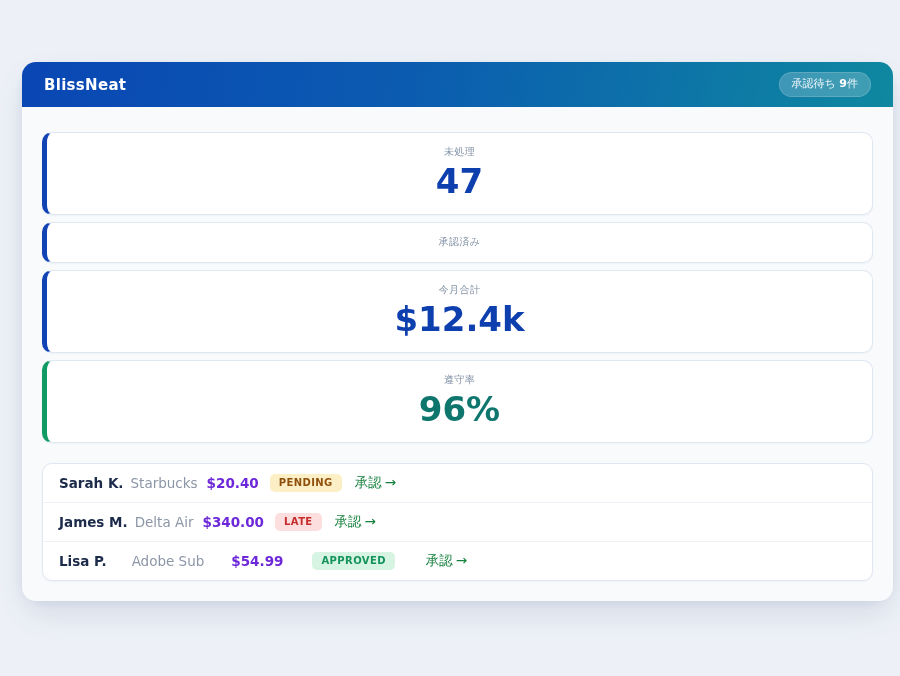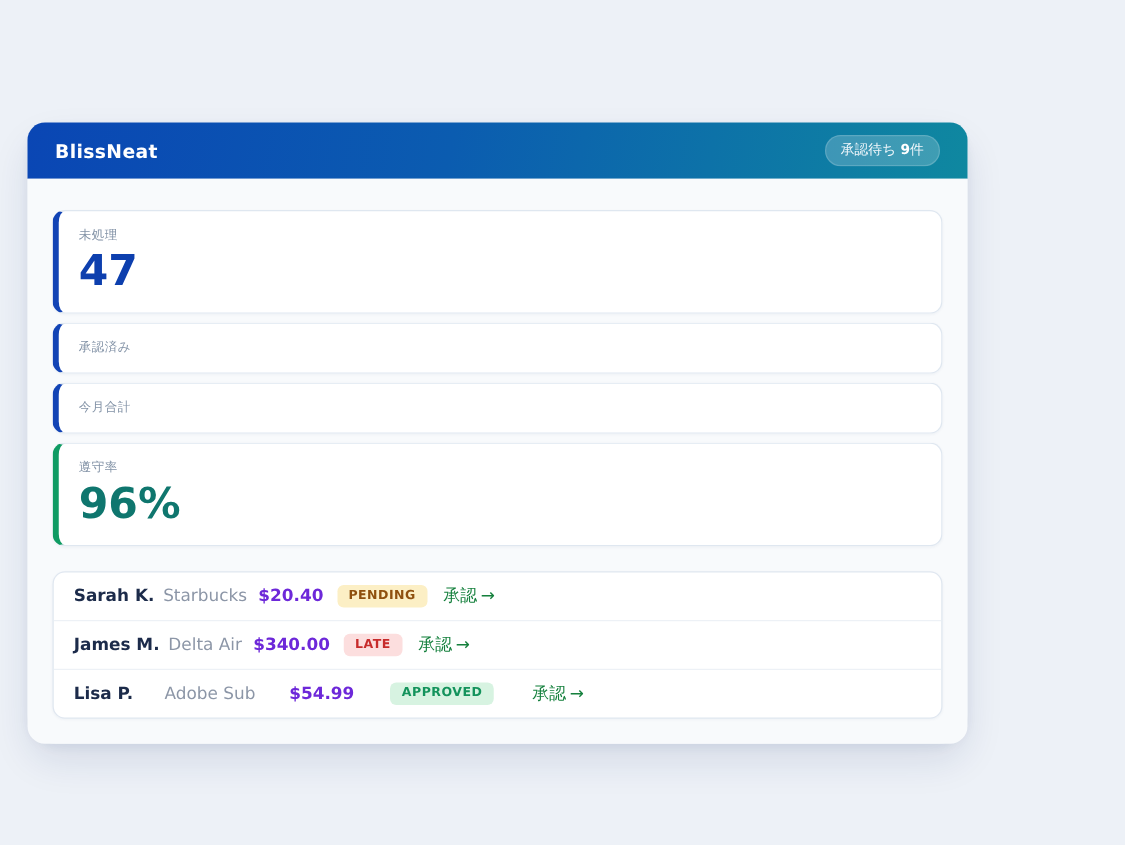--- a/index.html
+++ b/index.html
@@ -5,24 +5,23 @@
 <style>
   * { margin:0; padding:0; box-sizing:border-box; }
   html,body { width:900px; height:676px; }
   body {
     background:#edf1f7;
     font-family:"DejaVu Sans","Liberation Sans",sans-serif;
     position:relative;
     overflow:hidden;
   }
   .app-card {
-    position:absolute; left:22px; top:62px; width:752px;
+    position:absolute; left:22px; top:62px; width:871px;
     border-radius:23px;
     box-shadow:0 14px 30px rgba(23,43,99,.10), 0 3px 8px rgba(23,43,99,.06);
-    margin-top:36px;
   }
   
   .app-header {
     height:45px;
     background:linear-gradient(100deg,#0a46b4 0%,#0b5cb0 45%,#0f88a0 100%);
     border-radius:14px 14px 0 0;
     display:flex; align-items:center; justify-content:space-between;
     padding:0 22px;
   }
   .app-title { color:#ffffff; font-weight:bold; font-size:15px; letter-spacing:.3px; }
@@ -42,20 +41,21 @@
   }
   
   .stat-card {
     background:#ffffff;
     border:1px solid #dfe7f0;
     border-left-width:5px;
     border-radius:10px;
     padding:12px 16px 13px;
     margin-bottom:7px;
     box-shadow:0 1px 2px rgba(20,45,100,.04);
+    text-align:center;
   }
   .stat-card.accent-blue  { border-left-color:#1243b5; }
   .stat-card.accent-green { border-left-color:#0f9b63; }
   .stat-label { display:block; font-size:10px; color:#8292a6; letter-spacing:.4px; }
   .stat-value { display:block; font-size:34px; font-weight:bold; line-height:1.15; margin-top:3px; }
   .stat-card.accent-blue  .stat-value { color:#0d3fae; }
   .stat-card.accent-green .stat-value { color:#0f766e; }
   
   .table-card {
     margin-top:20px;
@@ -114,20 +114,21 @@
       <span class="stat-label">未処理</span>
       <span class="stat-value">47</span>
     </div>
 
     <div class="stat-card accent-blue">
       <span class="stat-label">承認済み</span>
     </div>
 
     <div class="stat-card accent-blue">
       <span class="stat-label">今月合計</span>
+      <span class="stat-value">$12.4k</span>
     </div>
 
     <div class="stat-card accent-green">
       <span class="stat-label">遵守率</span>
       <span class="stat-value">96%</span>
     </div>
 
     <div class="table-card">
 
       <div class="table-row">

